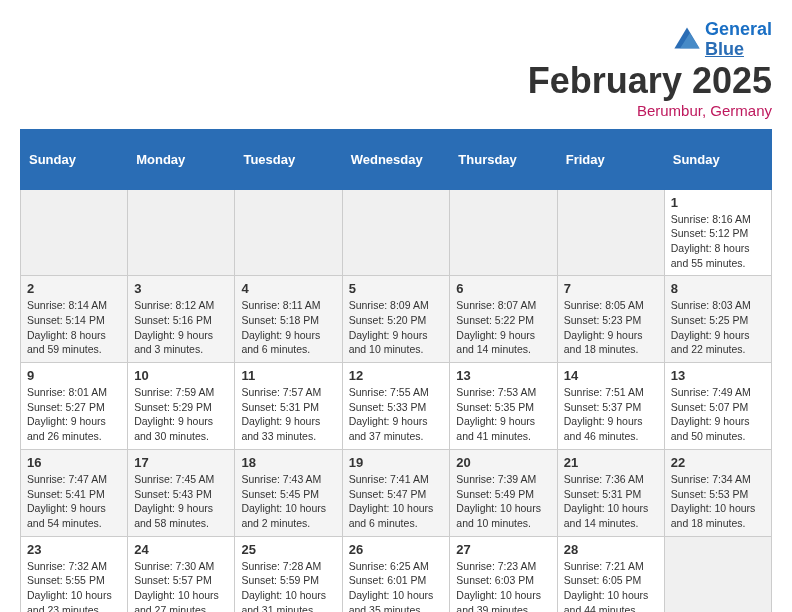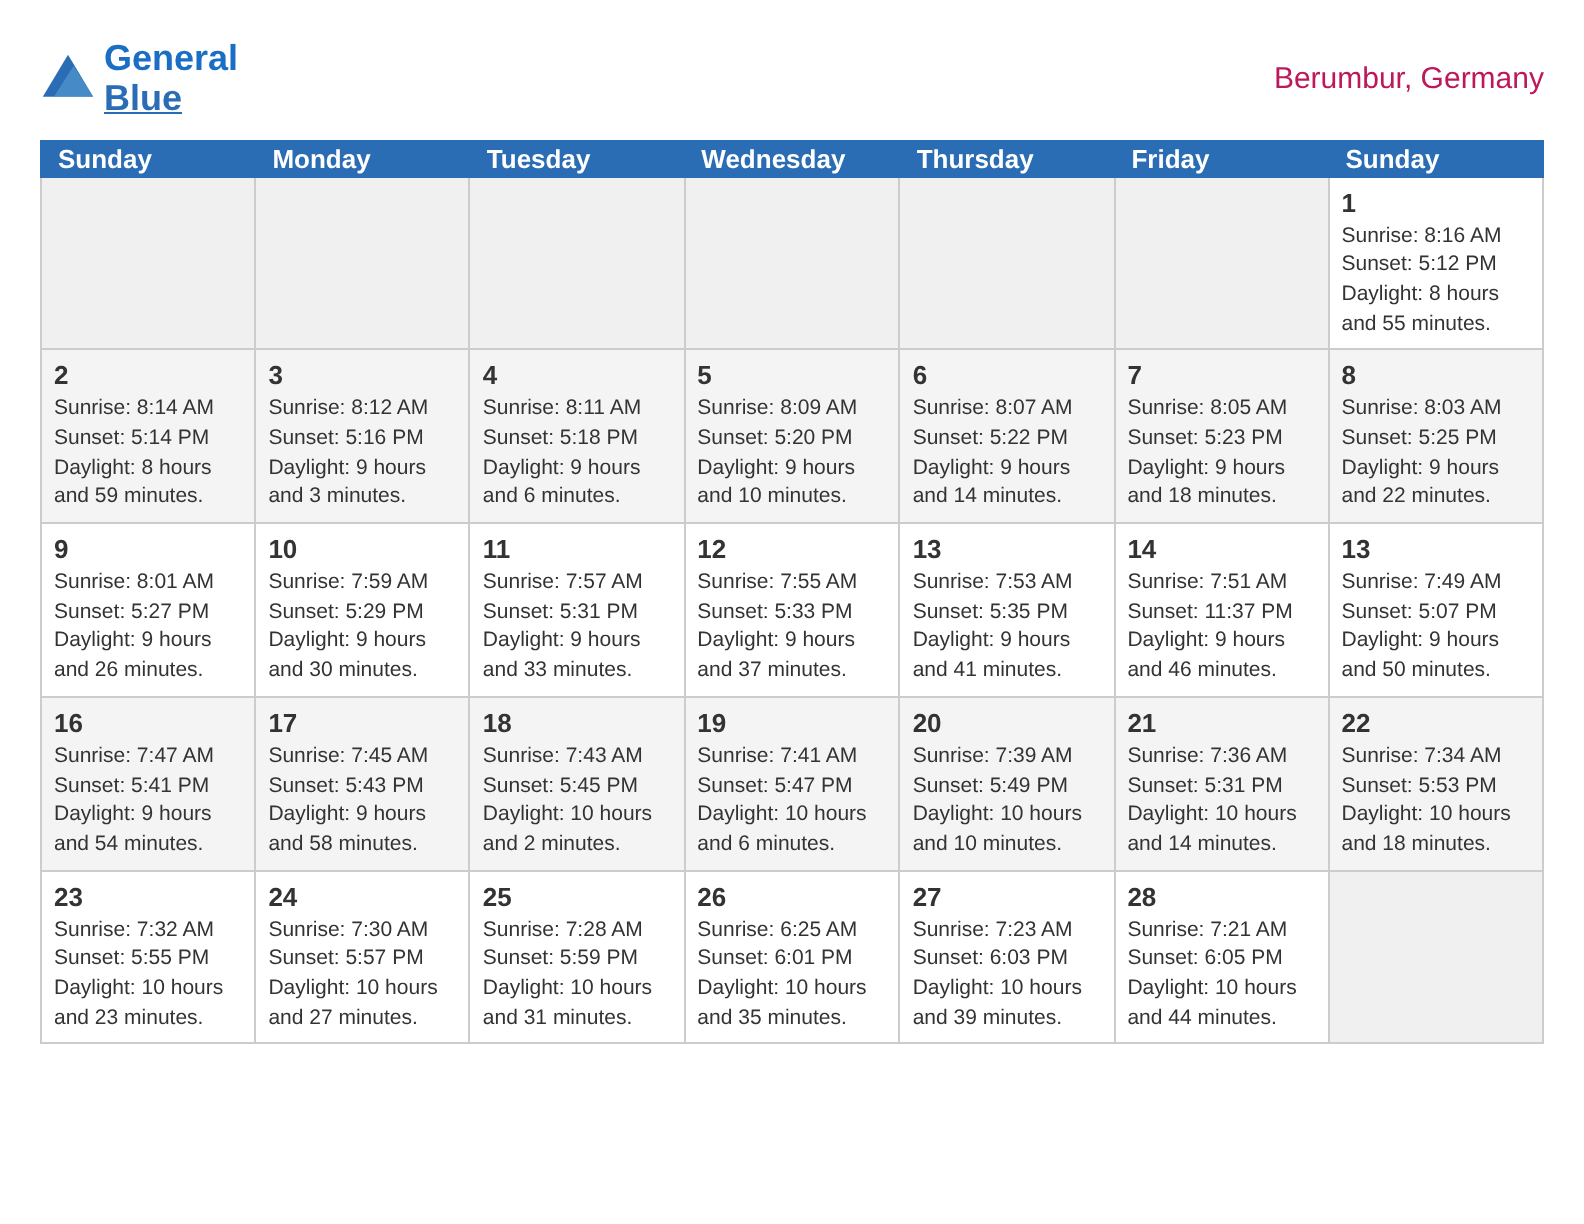--- a/index.html
+++ b/index.html
@@ -6,22 +6,23 @@
     body {
       font-family: Arial, sans-serif;
       background: #fff;
       width: 792px;
       min-height: 612px;
       padding: 20px;
     }
     .header {
       display: flex;
       justify-content: space-between;
-      align-items: center;
+      align-items: flex-end;
       margin-bottom: 10px;
+      flex-direction: column;
     }
     .logo {
       display: flex;
       align-items: center;
       gap: 4px;
     }
     .logo-text {
       font-size: 18px;
       font-weight: bold;
       color: #333;
@@ -47,21 +48,21 @@
       color: #be185d;
     }
     table {
       width: 100%;
       border-collapse: collapse;
     }
     th {
       background-color: #2a6db5;
       color: #fff;
       font-size: 13px;
-      padding: 1px 8px;
+      padding: 22px 8px;
       text-align: left;
       border: 1px solid #2a6db5;
     }
     td {
       vertical-align: top;
       border: 1px solid #ccc;
       padding: 5px 6px;
       width: 108px;
       min-height: 80px;
       font-size: 11px;
@@ -100,20 +101,21 @@
     <svg class="logo-icon" viewBox="0 0 40 40" width="40" height="40">
       <polygon points="20,2 38,32 2,32" fill="#2a6db5"></polygon>
       <polygon points="24,10 38,32 10,32" fill="#5a9fd4" opacity="0.6"></polygon>
     </svg>
     <div class="logo-text">
       <div><span>General</span></div>
       <div style="color:#2a6db5;text-decoration:underline;">Blue</div>
     </div>
   </div>
   <div class="title-block">
+    <div class="month-title">February 2025</div>
     <div class="subtitle">Berumbur, Germany</div>
   </div>
 </div>
 
 <table>
   <thead>
     <tr>
     <th>Sunday</th>
         <th>Monday</th>
         <th>Tuesday</th>
@@ -209,21 +211,21 @@
         </td>
         <td>
           <span class="day-num">13</span>
           <div class="day-detail">Sunrise: 7:53 AM
 Sunset: 5:35 PM
 Daylight: 9 hours and 41 minutes.</div>
         </td>
         <td>
           <span class="day-num">14</span>
           <div class="day-detail">Sunrise: 7:51 AM
-Sunset: 11:37 PM
+Sunset: 5:37 PM
 Daylight: 9 hours and 46 minutes.</div>
         </td>
         <td>
           <span class="day-num">13</span>
           <div class="day-detail">Sunrise: 7:49 AM
 Sunset: 5:07 PM
 Daylight: 9 hours and 50 minutes.</div>
         </td>
       </tr>
       <tr>

